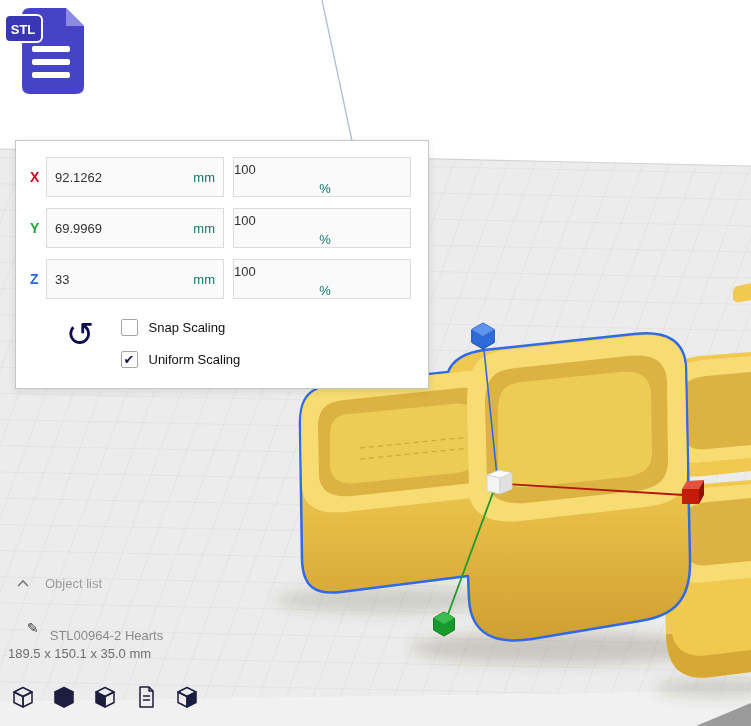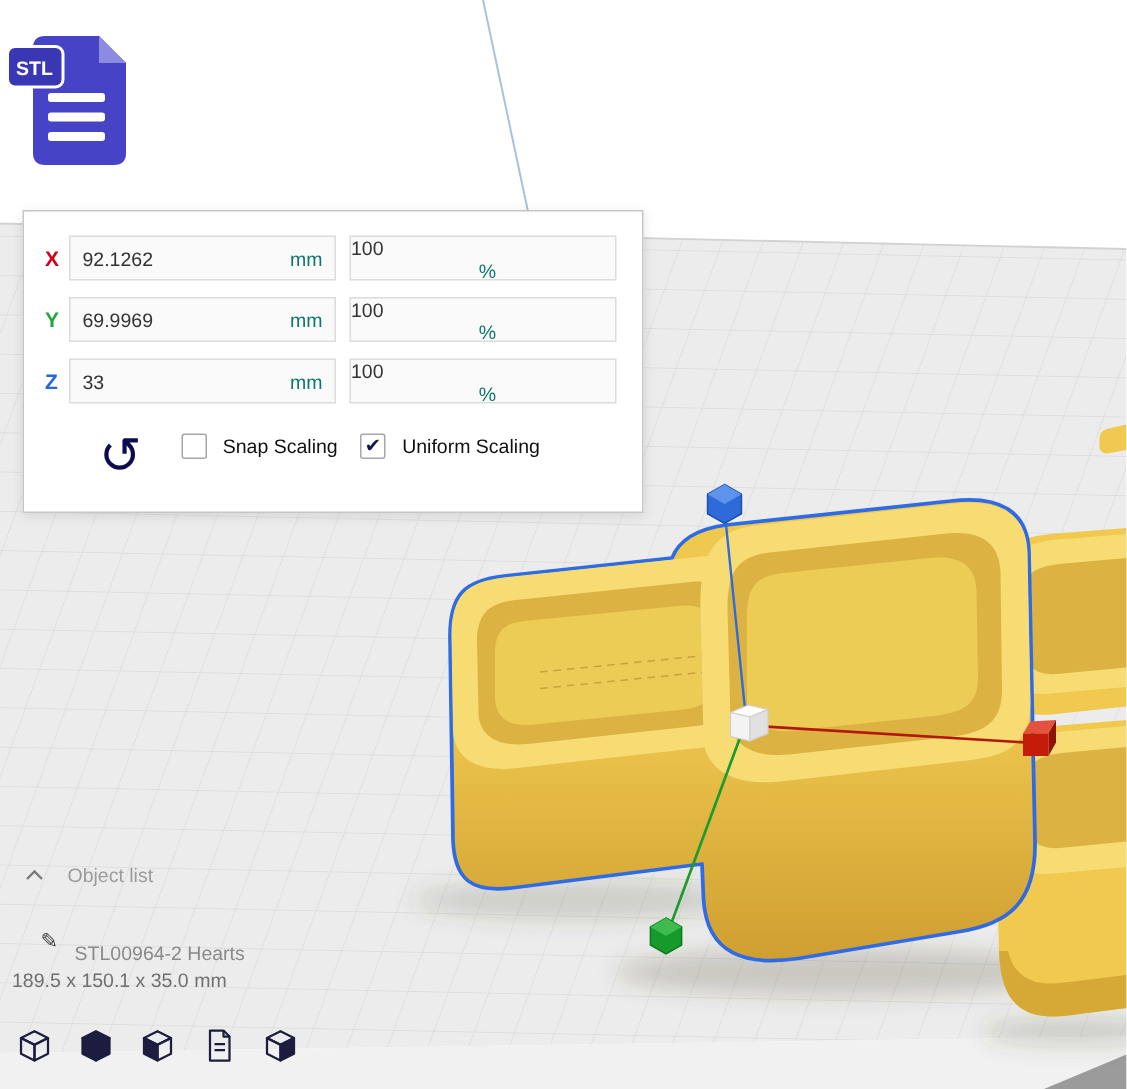--- a/index.html
+++ b/index.html
@@ -5,51 +5,51 @@
   html,body{margin:0;padding:0;}
   body{
     width:751px;height:726px;position:relative;overflow:hidden;
     background:#ffffff;
     font-family:"Liberation Sans","DejaVu Sans",sans-serif;
   }
   
   #scene{position:absolute;left:0;top:0;z-index:0;pointer-events:none;}
 
   
-  .stl-icon{position:absolute;left:4px;top:18px;z-index:30;text-decoration:underline;}
+  .stl-icon{position:absolute;left:4px;top:2px;z-index:30;text-decoration:underline;}
 
   
   .scale-panel{
     position:absolute;left:15px;top:140px;width:414px;box-sizing:border-box;
     background:#ffffff;border:1px solid #c6c6c6;z-index:20;
     padding:16px 14px 20px 14px;box-shadow:0 2px 8px rgba(0,0,0,.10);
   }
   .axis-row{display:flex;align-items:center;margin-bottom:11px;}
   .axis-label{width:16px;font-size:14px;font-weight:bold;flex:none;}
   .axis-x{color:#d6001c;}
   .axis-y{color:#21a53c;}
   .axis-z{color:#2467d8;}
   .field{
-    width:178px;height:30px;background:#fafafa;border:1px solid #dcdcdc;
+    width:178px;height:40px;background:#fafafa;border:1px solid #dcdcdc;
     display:flex;align-items:center;box-sizing:border-box;padding:0 8px;
     margin-right:9px;flex:none;
   }
   .field:last-child{margin-right:0;flex-direction:column;}
   .field input{
     border:none;background:transparent;outline:none;min-width:0;flex:1;
     font-size:13px;color:#333;font-family:inherit;padding:0;
   }
   .unit{color:#0f766e;font-size:13px;margin-left:6px;flex:none;}
   .panel-controls{display:flex;align-items:flex-start;margin-top:16px;}
   .reset-btn{
     background:none;border:none;cursor:pointer;line-height:1;
     font-size:34px;color:#0b0b50;margin-left:36px;margin-top:2px;padding:0;
     font-family:"DejaVu Sans",sans-serif;
   }
-  .checks{display:flex;flex-direction:row;gap:15px;margin-left:26px;margin-top:4px;}
+  .checks{display:flex;flex-direction:column;gap:15px;margin-left:26px;margin-top:4px;}
   .check-row{display:flex;align-items:center;gap:11px;font-size:13px;color:#101010;}
   .checkbox{
     width:17px;height:17px;box-sizing:border-box;border:1px solid #a6a6a6;border-radius:2px;
     background:#fff;display:flex;align-items:center;justify-content:center;cursor:pointer;flex:none;
   }
   .checkbox[data-checked="true"]::after{
     content:"✔";color:#15154c;font-size:13px;font-weight:bold;
     font-family:"DejaVu Sans",sans-serif;
   }
 

